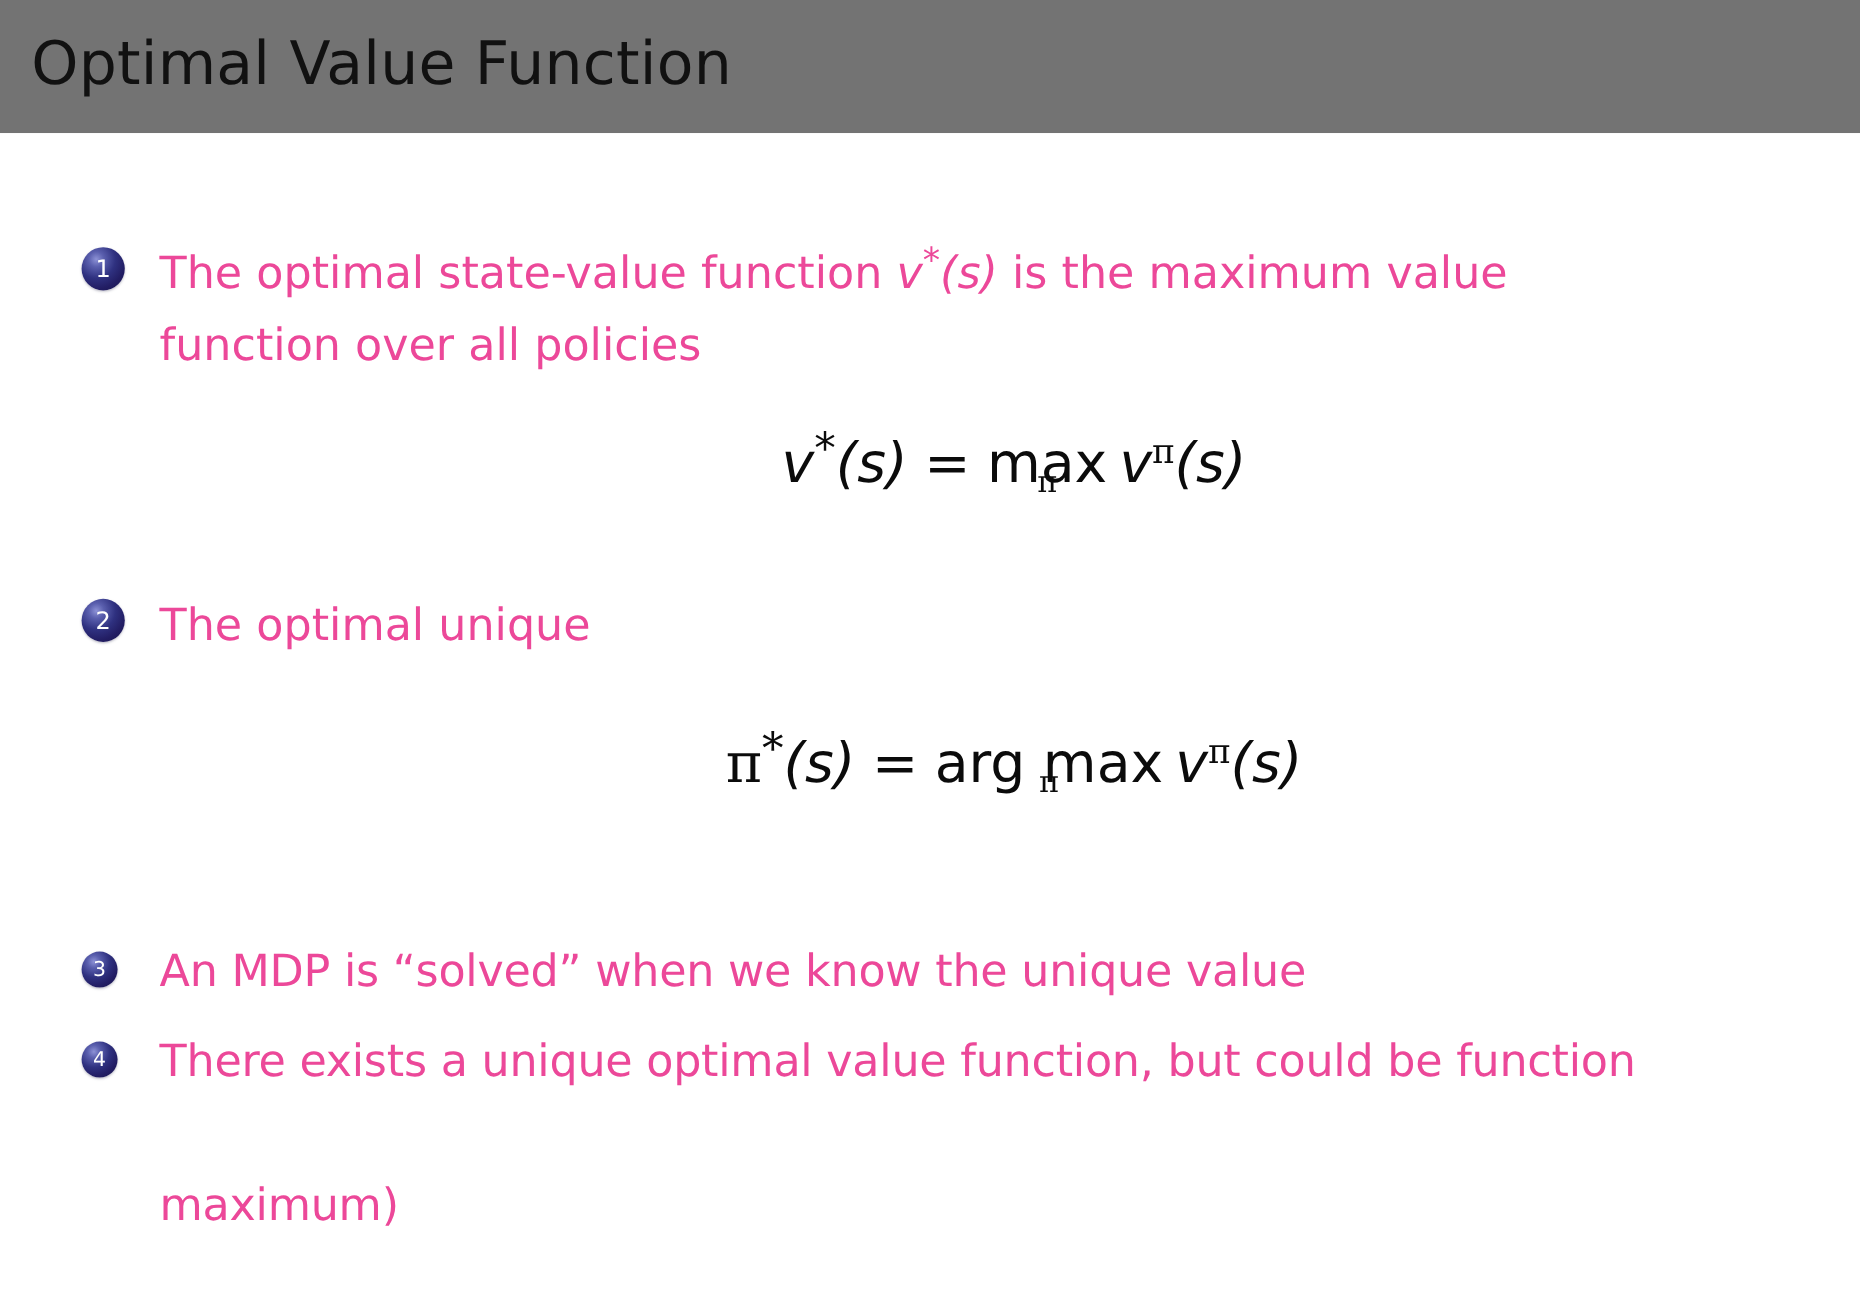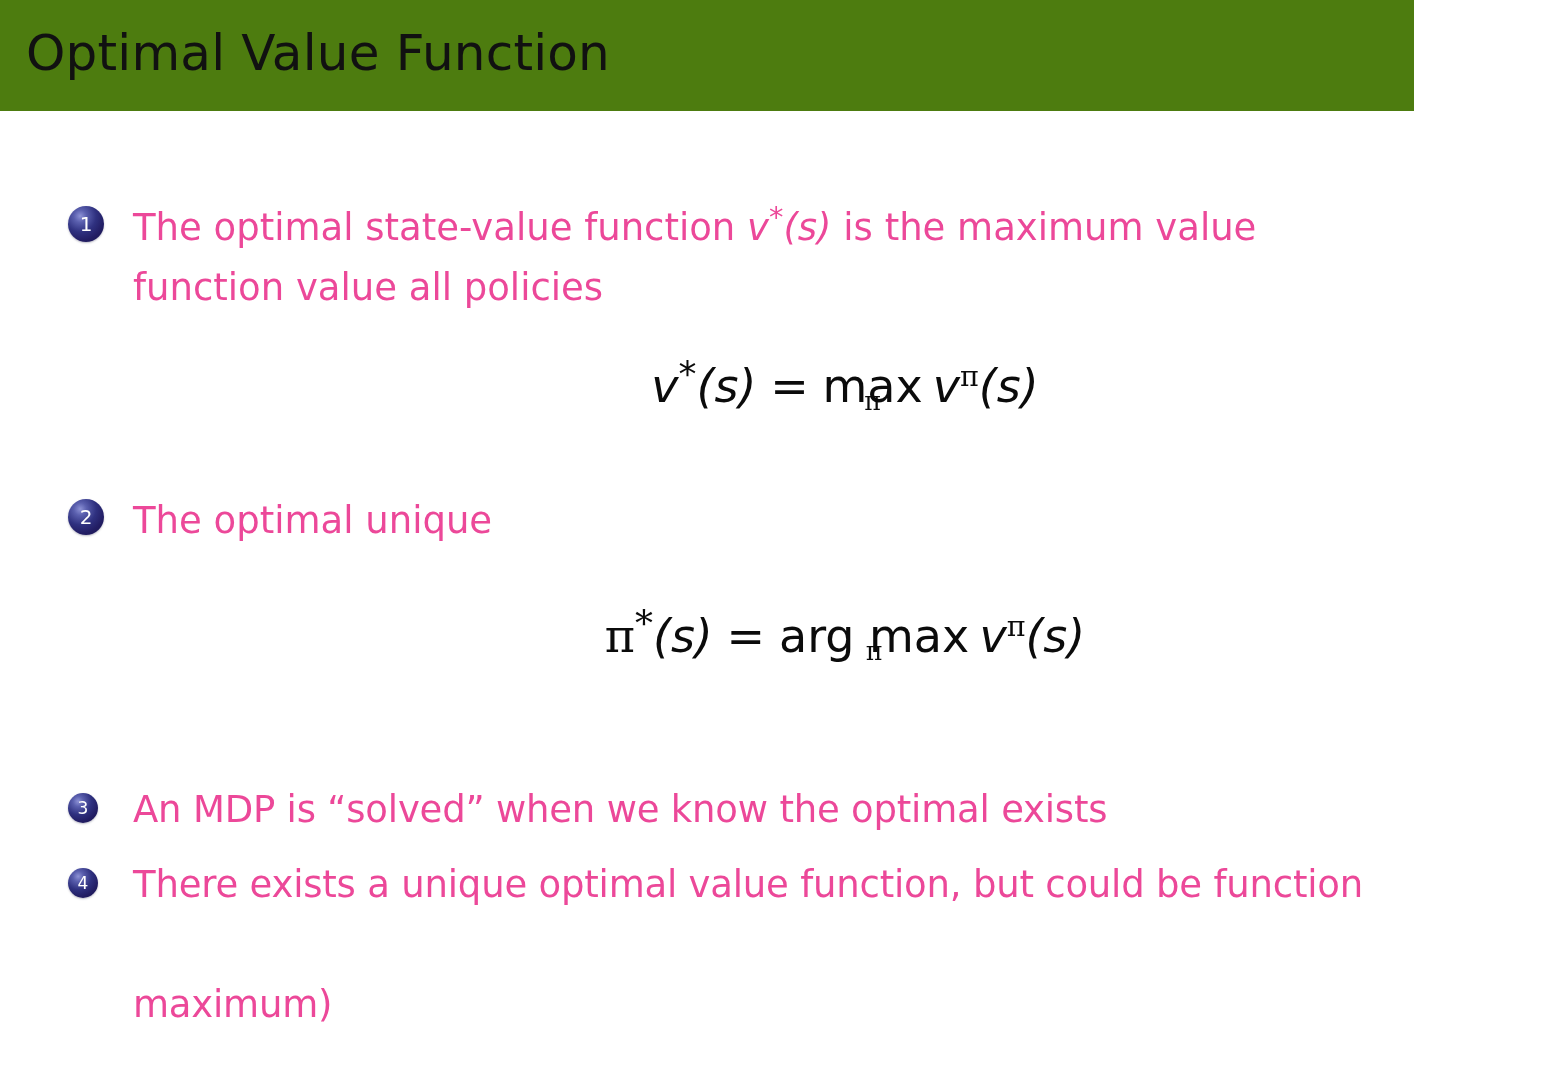--- a/index.html
+++ b/index.html
@@ -14,23 +14,23 @@
     font-family: "DejaVu Sans", "Liberation Sans", sans-serif;
     color: #000000;
     position: relative;
   }
 
   
   .slide-header {
     position: absolute;
     left: 0;
     top: 0;
-    width: 1414px;
+    width: 1550px;
     height: 111px;
-    background: #4d7c0f;
+    background: #737373;
     box-sizing: border-box;
   }
   .slide-title {
     position: absolute;
     left: 26px;
     top: 20px;
     font-size: 50px;
     font-weight: 400;
     line-height: 66px;
     letter-spacing: 0.2px;
@@ -166,21 +166,21 @@
   <div class="slide-title">Optimal Value Function</div>
 </div>
 
 <div class="slide-body">
   <div class="bullet-list">
 
     <div class="bullet-item" style="left:68px; top:95px; width:1420px;">
       <span class="bullet-badge">1</span>
       <div class="bullet-text" style="width:1360px;">
         <span>The optimal state-value function </span><span class="mi-sans">v</span><span class="mi-sans star">*</span><span class="mi-sans">(s)</span><span> is the maximum value</span><br>
-        <span>function value all policies</span>
+        <span>function over all policies</span>
       </div>
     </div>
 
     <div class="equation" style="top:252px;">
       <span class="eq-inner">
         <span class="mi-sans">v</span><span class="mi-sans star">*</span><span class="mi-sans">(s)</span><span class="eqsp-wide"></span><span class="op">=</span><span class="eqsp-wide"></span><span class="underop"><span class="op">max</span><span class="underop-lim">π</span></span><span class="eqsp"></span><span class="mi-sans">v</span><span class="sup math">π</span><span class="mi-sans">(s)</span>
       </span>
     </div>
 
     <div class="bullet-item" style="left:68px; top:388px; width:1420px;">
@@ -192,21 +192,21 @@
 
     <div class="equation" style="top:502px;">
       <span class="eq-inner">
         <span class="math">π</span><span class="math star">*</span><span class="mi-sans">(s)</span><span class="eqsp-wide"></span><span class="op">=</span><span class="eqsp-wide"></span><span class="underop"><span class="op">arg max</span><span class="underop-lim">π</span></span><span class="eqsp"></span><span class="mi-sans">v</span><span class="sup math">π</span><span class="mi-sans">(s)</span>
       </span>
     </div>
 
     <div class="bullet-item" style="left:68px; top:682px; width:1440px;">
       <span class="bullet-badge bullet-badge-sm">3</span>
       <div class="bullet-text bullet-text-narrow" style="width:1390px; top:-13px;">
-        <span>An MDP is “solved” when we know the optimal exists</span>
+        <span>An MDP is “solved” when we know the unique value</span>
       </div>
     </div>
 
     <div class="bullet-item" style="left:68px; top:757px; width:1460px;">
       <span class="bullet-badge bullet-badge-sm">4</span>
       <div class="bullet-text bullet-text-narrow" style="width:1420px; top:-13px;">
         <span>There exists a unique optimal value function, but could be function</span><br>
         <br>
         <span>maximum)</span>
       </div>

